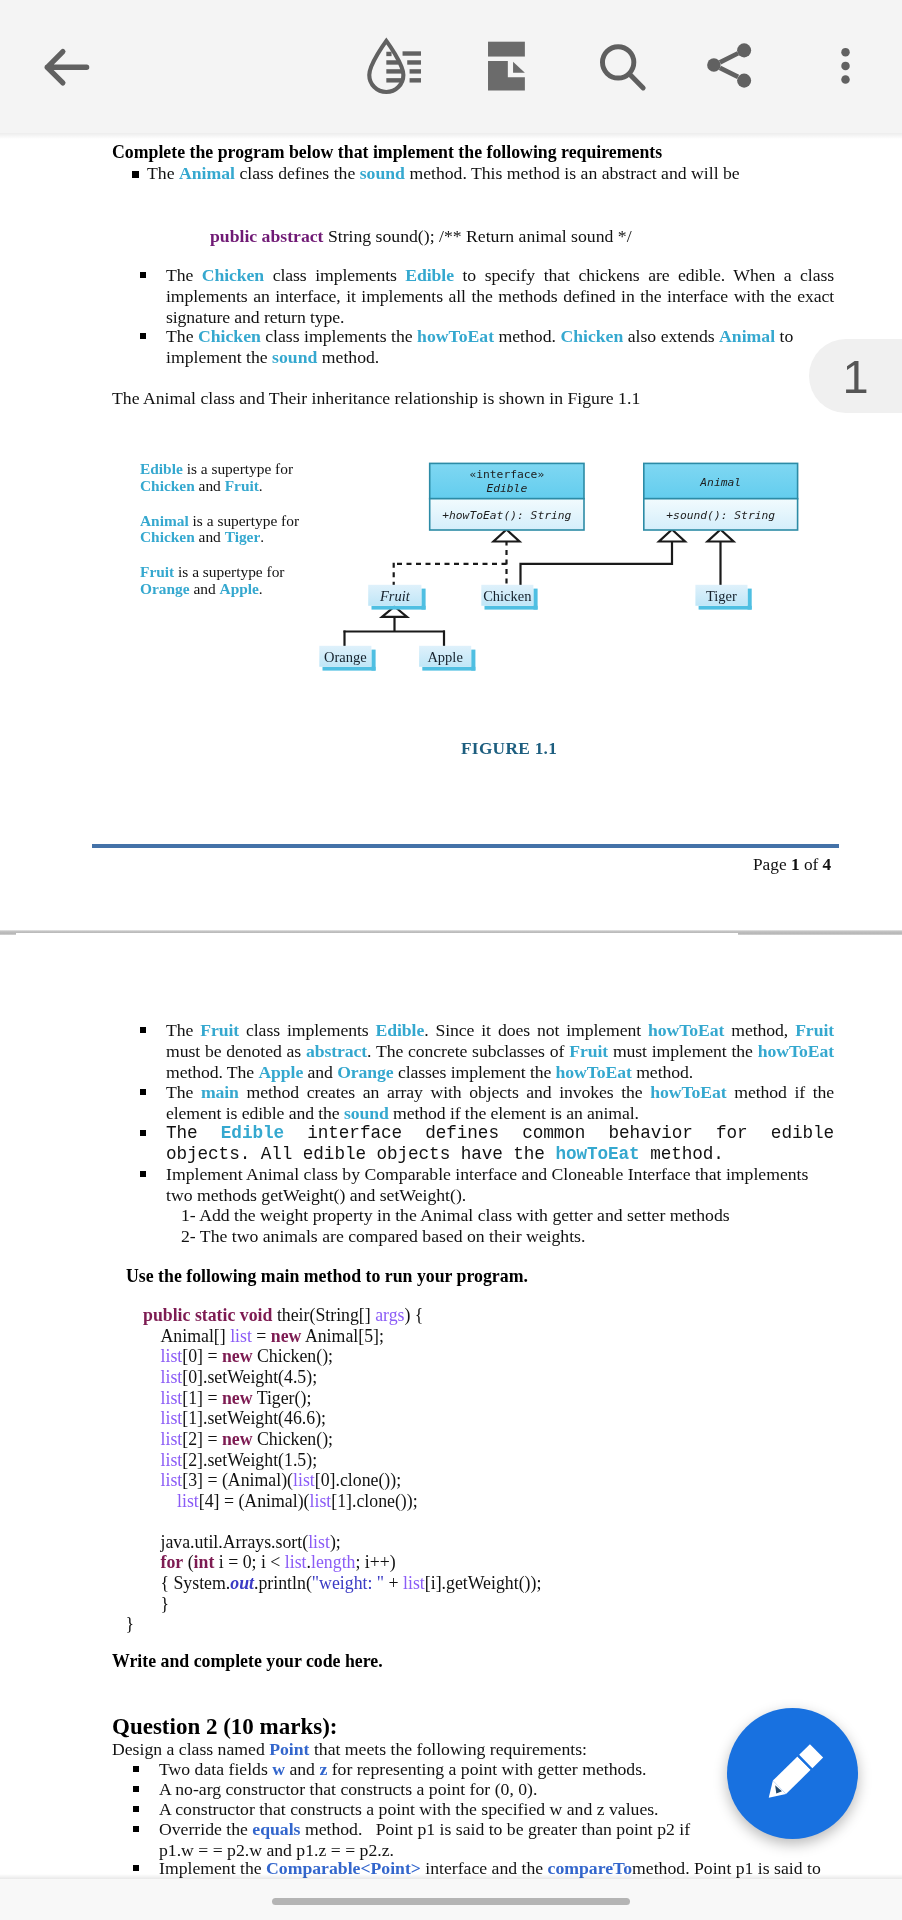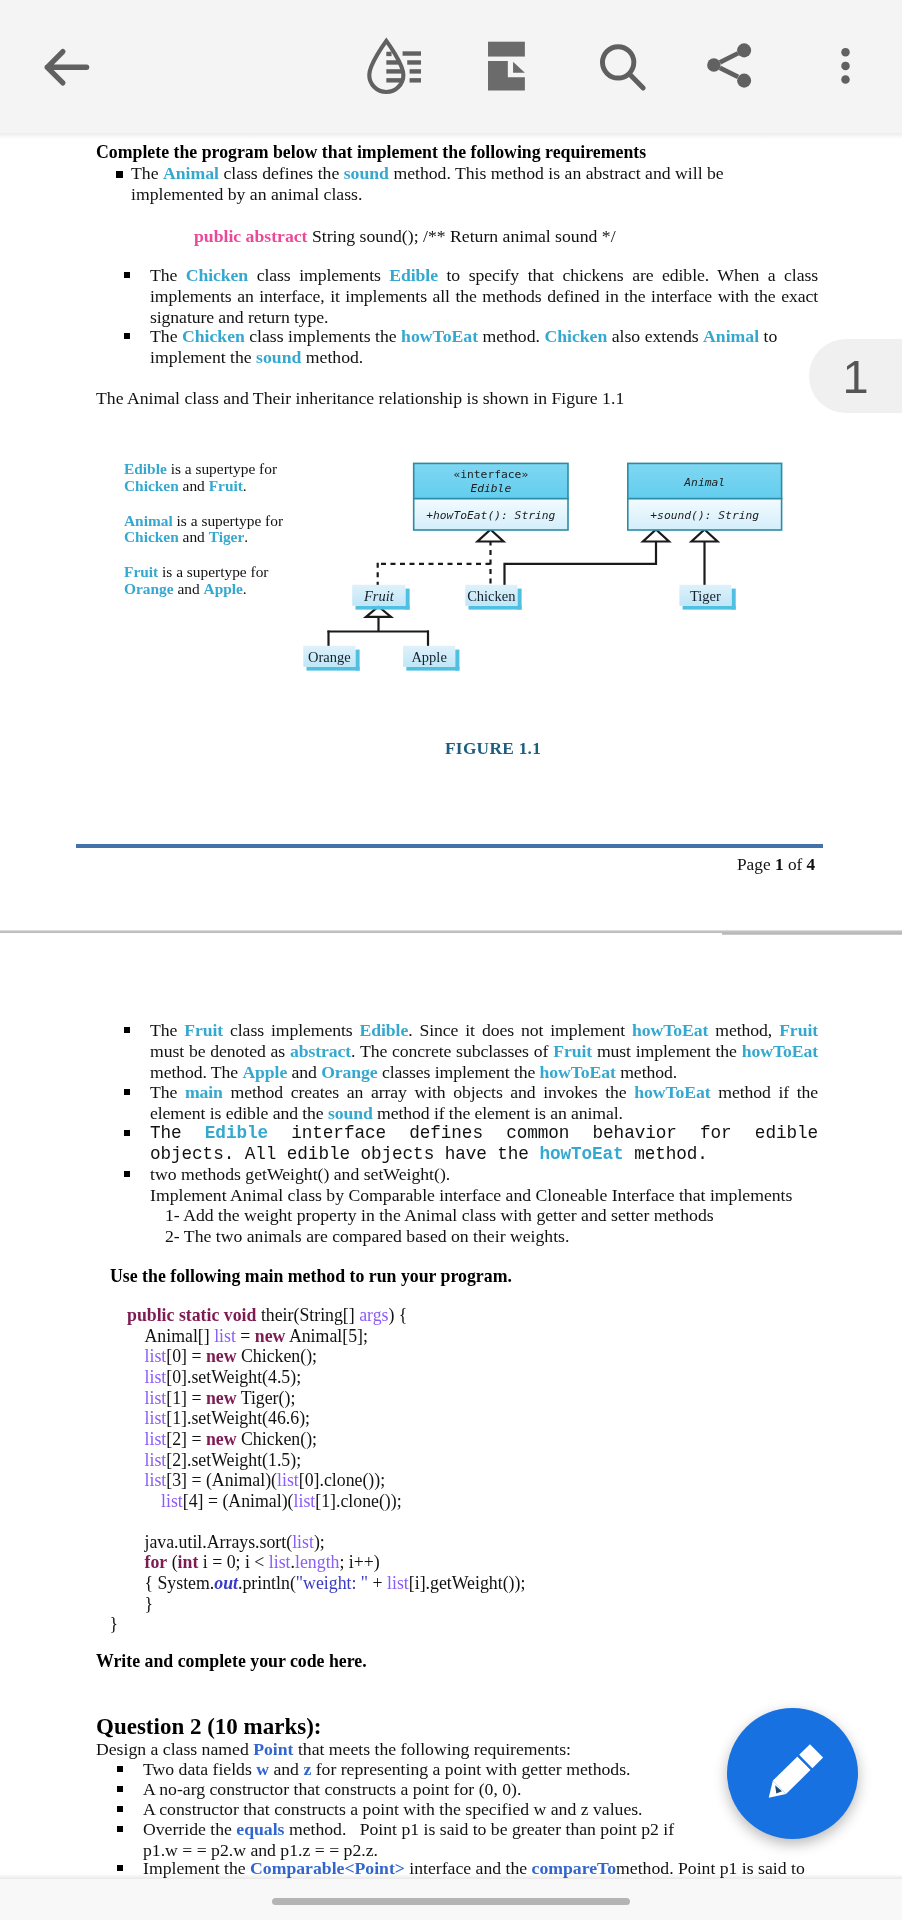--- a/index.html
+++ b/index.html
@@ -15,21 +15,21 @@
   .tb-btn{display:flex;align-items:center;justify-content:center;}
   .tb-back{position:absolute;left:36px;top:36px;width:62px;height:62px;}
   .tb-i1{position:absolute;left:358px;top:34px;width:66px;height:66px;}
   .tb-i2{position:absolute;left:474px;top:34px;width:66px;height:66px;}
   .tb-i3{position:absolute;left:589px;top:34px;width:66px;height:66px;}
   .tb-i4{position:absolute;left:696px;top:34px;width:66px;height:66px;}
   .tb-i5{position:absolute;left:815px;top:34px;width:60px;height:66px;}
 
   
   .doc{position:absolute;left:0;top:133px;width:902px;height:1787px;background:#fff;overflow:hidden;}
-  .page{position:absolute;left:0;width:722px;background:#fff;}
+  .page{position:absolute;left:16px;width:722px;background:#fff;}
   .gap{position:absolute;left:0;width:902px;height:5px;
        background:linear-gradient(to bottom,#e6e6e6 0%,#bdbdbd 35%,#b8b8b8 75%,#d9d9d9 100%);}
   b{font-weight:bold;}
   .tq{color:#35a8cf;font-weight:bold;}
   .blu{color:#3366cc;font-weight:bold;}
   .h1{font-size:17.8px;font-weight:bold;letter-spacing:0px;}
 
   
   #p1{top:0;height:795px;}
   .t{position:absolute;white-space:nowrap;}
@@ -128,25 +128,24 @@
 
   <div class="doc">
 
     <div class="page" id="p1">
 
       <div class="t h1" style="left:96px;top:9px;">Complete the program below that implement the following requirements</div>
 
       <div class="sq" style="left:116px;top:38px;width:7px;height:7px;"></div>
       <div class="blk body17" style="left:131px;top:30px;width:600px;">
         <span>The </span><span class="tq">Animal</span><span> class defines the </span><span class="tq">sound</span><span> method. This method is an abstract and will be</span>
-        <span style="display:block">implemented by an animal class.</span>
       </div>
 
       <div class="t body17" style="left:194px;top:93px;">
-        <span style="color:#ec4899;font-weight:bold">public abstract</span><span> String sound(); /** Return animal sound */</span>
+        <span style="color:#701a75;font-weight:bold">public abstract</span><span> String sound(); /** Return animal sound */</span>
       </div>
 
       <div class="sq" style="left:124px;top:139px;"></div>
       <div class="blk body17 just" style="left:150px;top:132px;width:668px;">
         <span>The </span><span class="tq">Chicken</span><span> class implements </span><span class="tq">Edible</span><span> to specify that chickens are edible. When a class implements an interface, it implements all the methods defined in the interface with the exact signature and return type.</span>
       </div>
 
       <div class="sq" style="left:124px;top:200px;"></div>
       <div class="blk body17" style="left:150px;top:193px;width:668px;">
         <span>The </span><span class="tq">Chicken</span><span> class implements the </span><span class="tq">howToEat</span><span> method. </span><span class="tq">Chicken</span><span> also extends </span><span class="tq">Animal</span><span> to implement the </span><span class="tq">sound</span><span> method.</span>
@@ -280,22 +279,22 @@
         <span>The </span><span class="tq">main</span><span> method creates an array with objects and invokes the </span><span class="tq">howToEat</span><span> method if the element is edible and the </span><span class="tq">sound</span><span> method if the element is an animal.</span>
       </div>
 
       <div class="sq" style="left:124px;top:197px;"></div>
       <div class="blk body17 just" style="left:150px;top:190px;width:668px;font-family:Liberation Mono, monospace;">
         <span>The </span><span class="tq">Edible</span><span> interface defines common behavior for edible objects. All edible objects have the </span><span class="tq">howToEat</span><span> method.</span>
       </div>
 
       <div class="sq" style="left:124px;top:238px;"></div>
       <div class="blk body17" style="left:150px;top:231px;width:680px;">
+        <span style="display:block">Implement Animal class by Comparable interface and Cloneable Interface that implements</span>
         <span style="display:block">two methods getWeight() and setWeight().</span>
-        <span style="display:block">Implement Animal class by Comparable interface and Cloneable Interface that implements</span>
       </div>
 
       <div class="t body17" style="left:165px;top:272px;">1- Add the weight property in the Animal class with getter and setter methods</div>
       <div class="t body17" style="left:165px;top:293px;">2- The two animals are compared based on their weights.</div>
 
       <div class="t h1" style="left:110px;top:333px;">Use the following main method to run your program.</div>
 
       <div class="blk code" id="code-block" style="left:127px;top:372px;width:640px;line-height:20.65px;">
       <div style="margin-left: 0px; min-height: 20px;"><span class="kw">public static void</span><span> their(String[] </span><span class="id">args</span><span>) {</span></div>
           <div style="margin-left: 17.5px; min-height: 20px;"><span>Animal[] </span><span class="id">list</span><span> = </span><span class="kw">new</span><span> Animal[5];</span></div>

